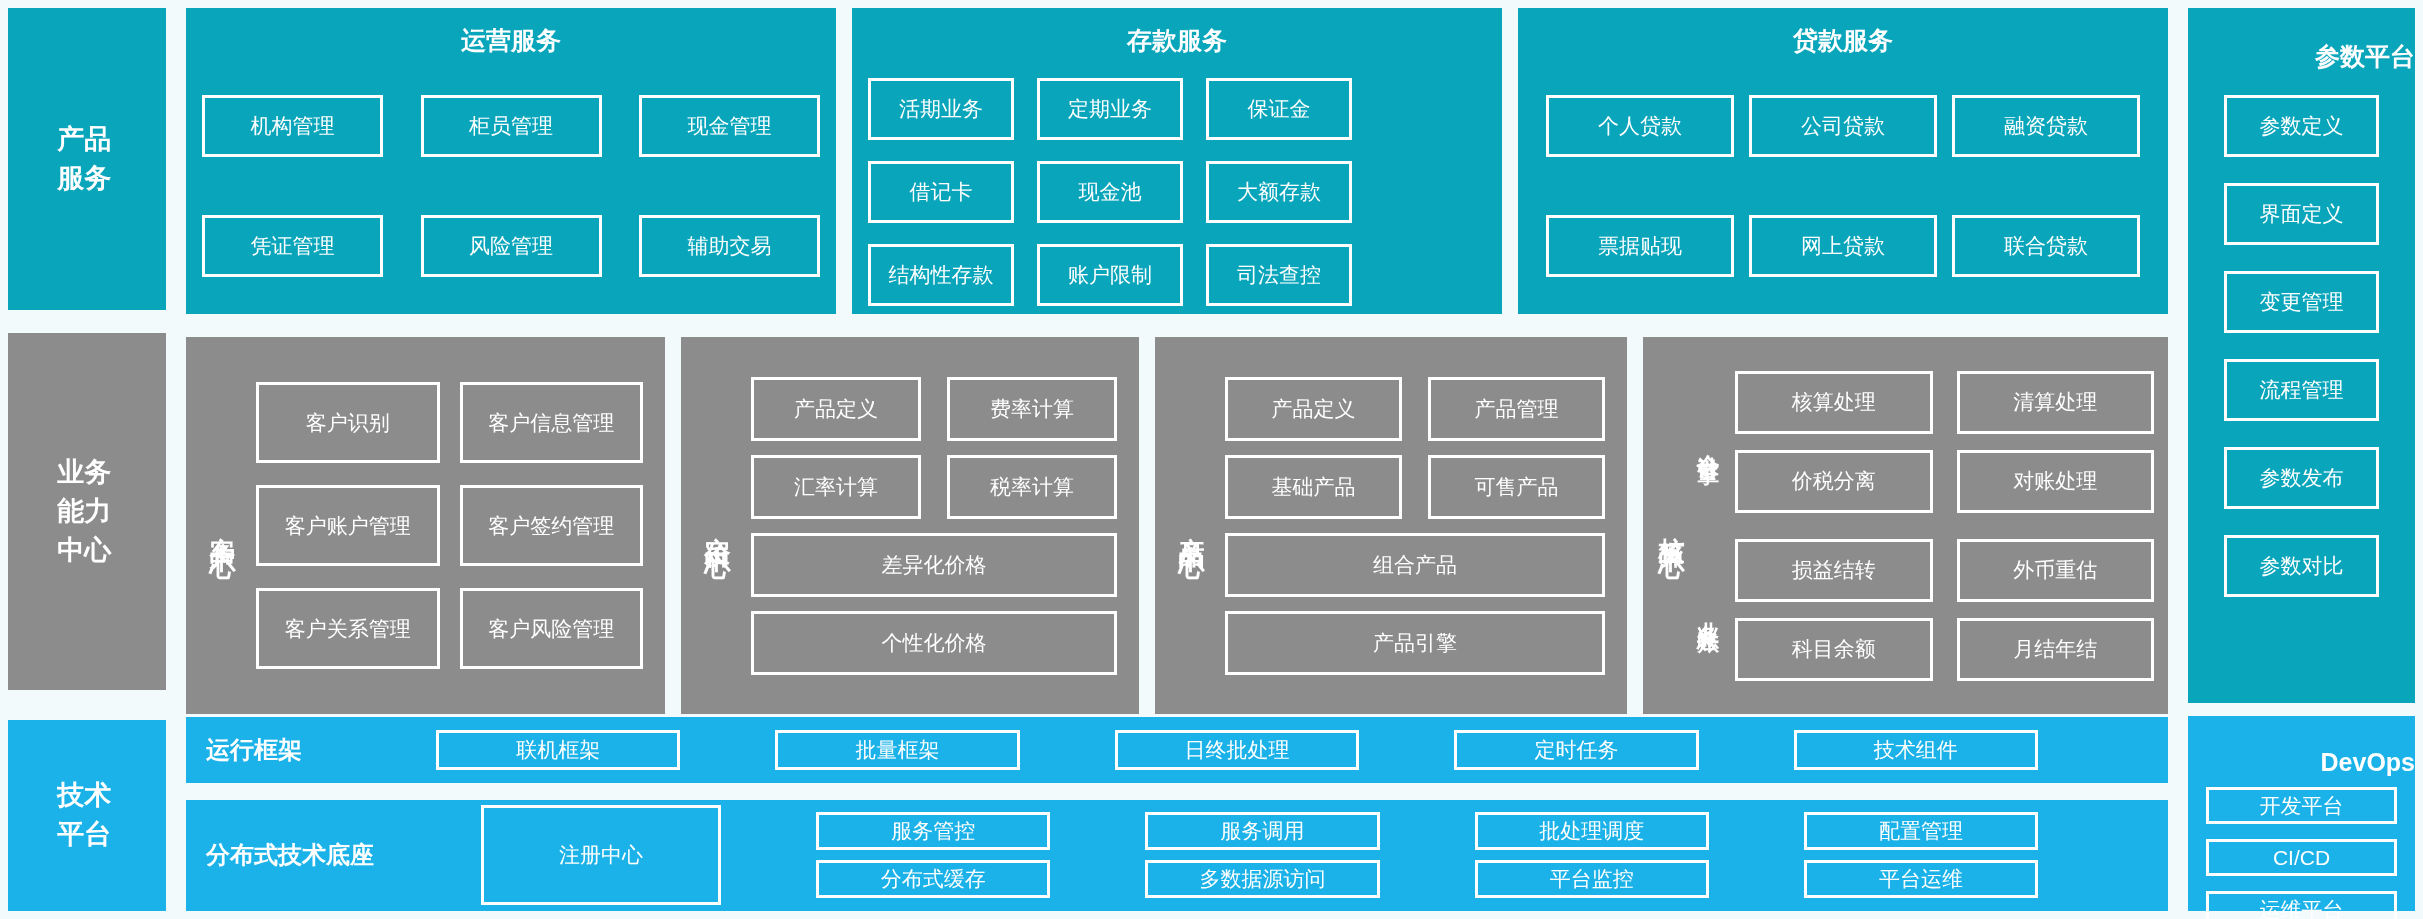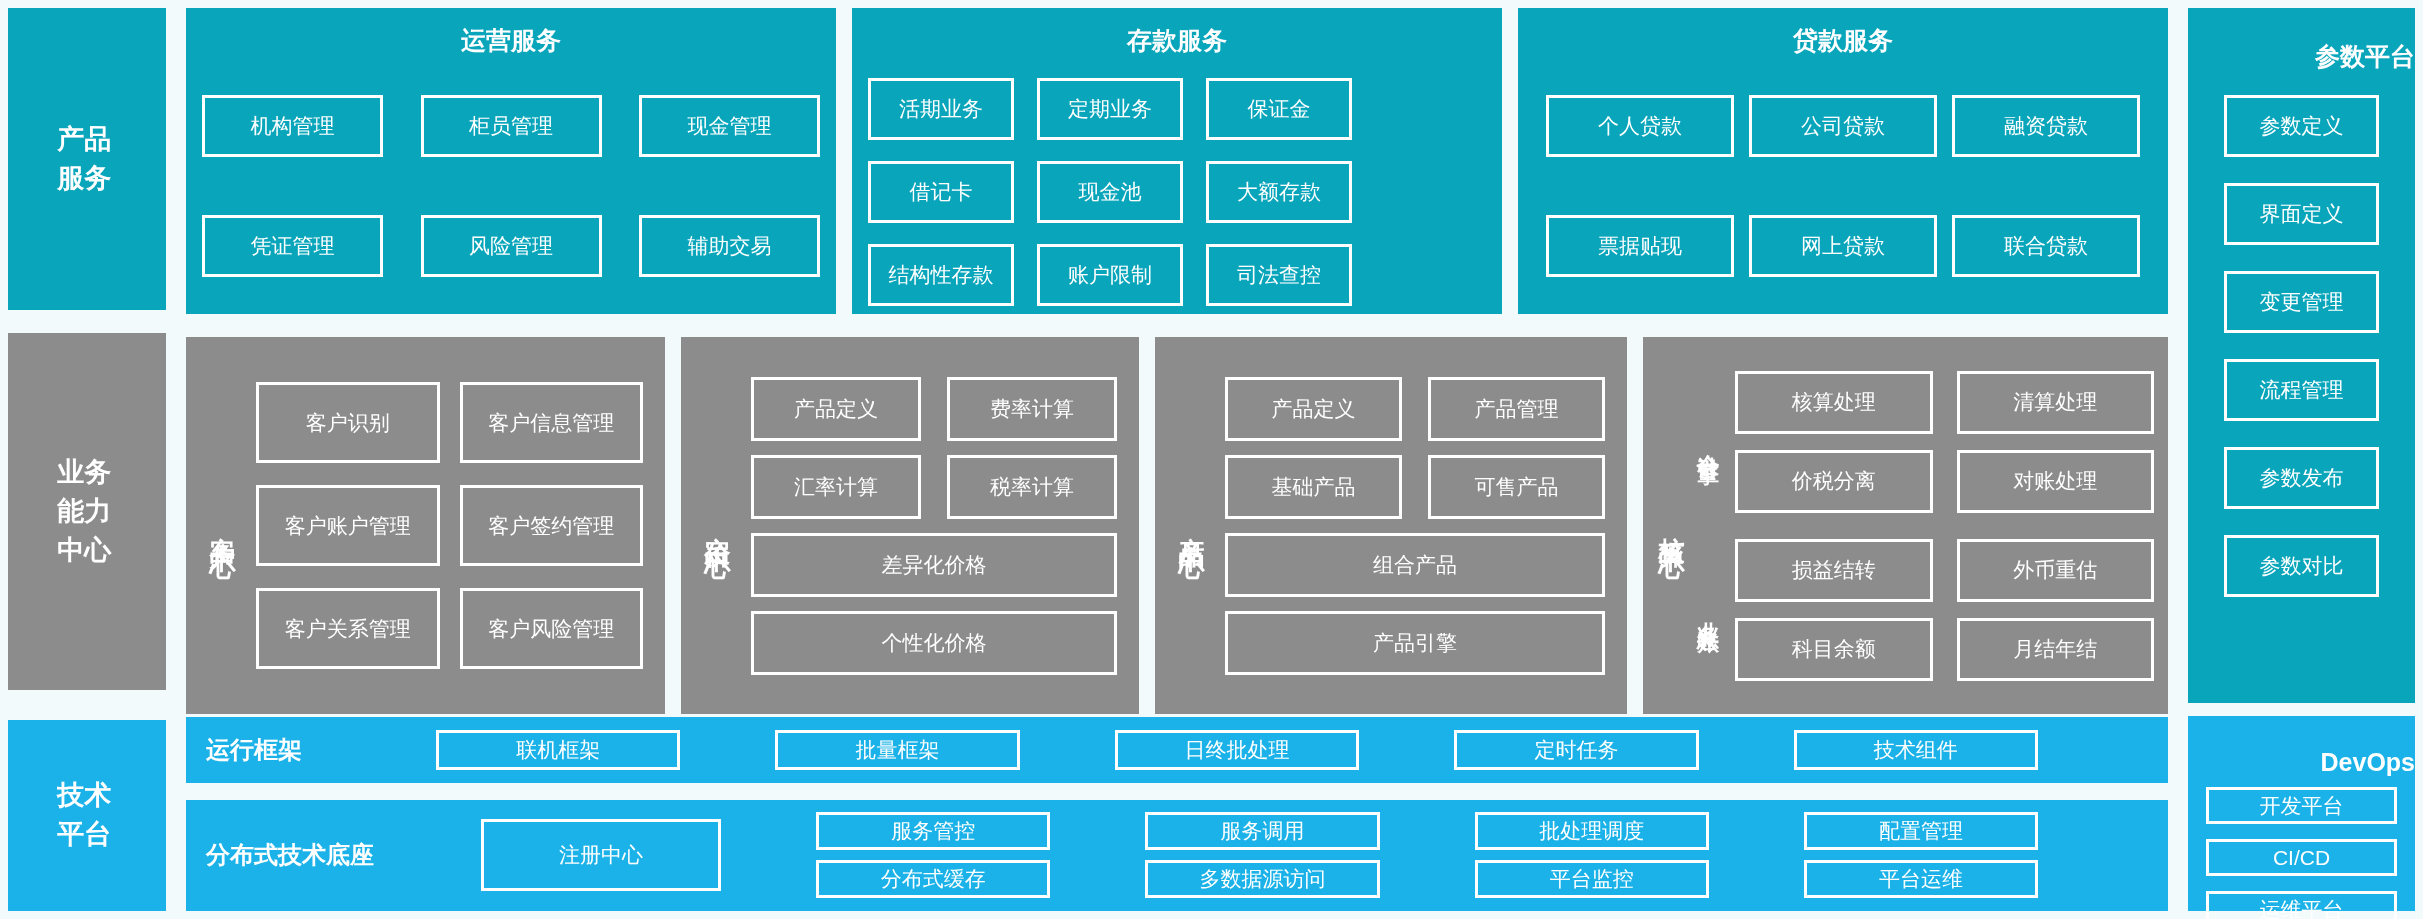--- a/index.html
+++ b/index.html
@@ -74,21 +74,21 @@
   .band-1{height:66px;margin-bottom:17px;}
   .band-2{height:112px;}
   .band-label{flex:0 0 250px;padding-left:20px;font-size:24px;font-weight:bold;
               box-sizing:border-box;white-space:nowrap;}
   .band-boxes{flex:1;display:flex;align-items:center;gap:95px;
               padding-right:130px;min-width:0;}
   .band-boxes .box{flex:1;height:40px;min-width:0;}
   .band-boxes .bcol{flex:1;display:flex;flex-direction:column;gap:10px;
                     justify-content:center;min-width:0;}
   .band-boxes .bcol .box{width:auto;height:38px;flex:none;}
-  .band-boxes .registry{flex:1;height:72px;margin-left:45px;}
+  .band-boxes .registry{flex:1;height:100px;margin-left:45px;}
 
   
   .param{height:695px;margin-bottom:13px;display:flex;flex-direction:column;}
   .rp-title{font-size:25px;font-weight:bold;text-align:right;padding-top:32px;}
   .pp-boxes{display:flex;flex-direction:column;gap:26px;padding:22px 36px 0;}
   .pp-boxes .box{height:62px;}
   .devops{height:195px;display:flex;flex-direction:column;}
   .dv-boxes{display:flex;flex-direction:column;gap:15px;padding:10px 18px 0;}
   .dv-boxes .box{height:37px;}
 </style>

